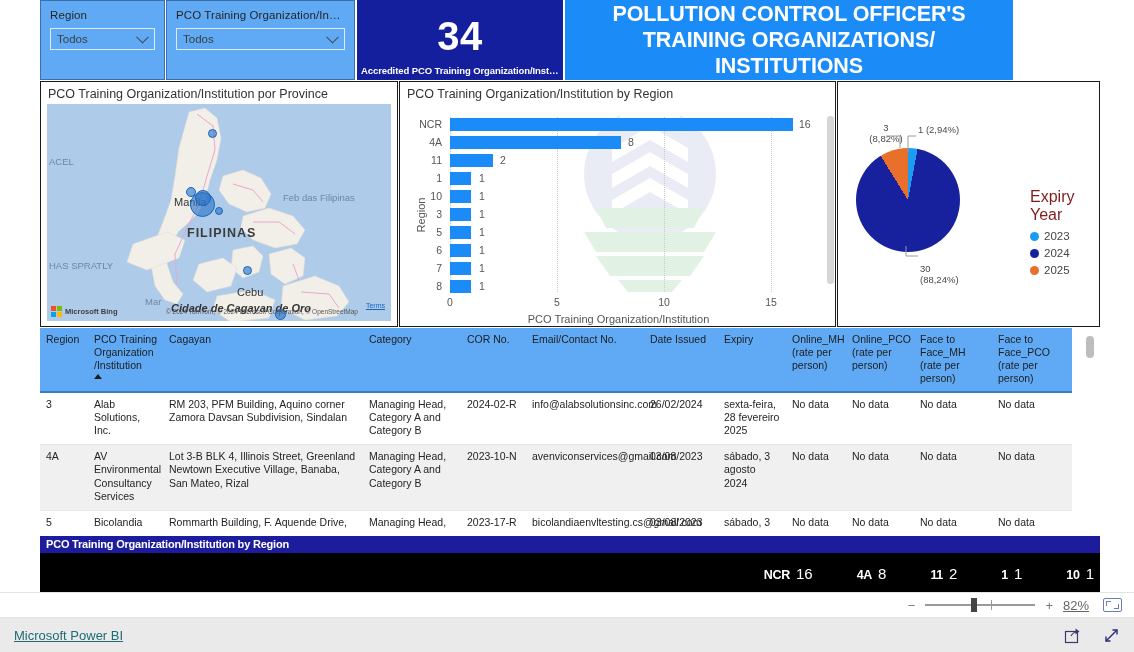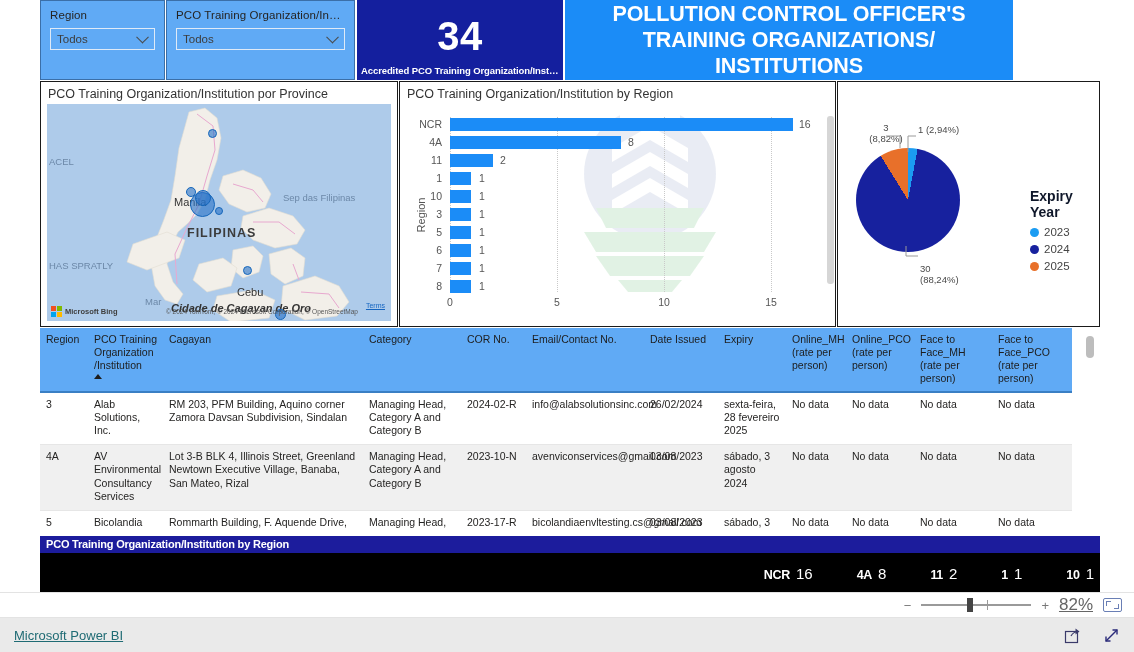--- a/index.html
+++ b/index.html
@@ -136,21 +136,21 @@
     position:absolute; width:7px; background:#d6d6d6; border-radius:3px;
   }
 
   
   .pie-wrap { position:absolute; left:10px; top:40px; width:150px; height:170px; }
   .pie-circle {
     position:absolute; left:8px; top:26px; width:104px; height:104px; border-radius:50%;
   }
   .pie-lbl { position:absolute; font-size:9.5px; color:#4a4a4a; line-height:1.2; }
   .legend { position:absolute; left:182px; top:66px; }
-  .legend-title { font-size:14px; font-weight:700; color:#0f172a; margin-bottom:6px; }
+  .legend-title { font-size:16px; font-weight:400; color:#7f1d1d; margin-bottom:6px; }
   .legend-item { display:flex; align-items:center; gap:5px; margin-bottom:5px; }
   .legend-dot { width:9px; height:9px; border-radius:50%; }
   .legend-text { font-size:11.5px; color:#444; }
 
   
   .tablevis {
     position:absolute; left:0; top:328px; width:1060px; height:203px;
     background:#fff; overflow:hidden;
   }
   table.grid { border-collapse:collapse; width:1032px; table-layout:fixed; }
@@ -197,21 +197,21 @@
     position:absolute; left:0; top:592px; width:1134px; height:26px;
     background:#fff; border-top:1px solid #e3e3e3; border-bottom:1px solid #e3e3e3;
     display:flex; align-items:center; justify-content:flex-end; padding-right:12px; gap:10px;
   }
   .zoom-minus, .zoom-plus { font-size:13px; color:#777; cursor:pointer; line-height:1; }
   .zoom-track { position:relative; width:110px; height:2px; background:#9a9a9a; }
   .zoom-thumb {
     position:absolute; left:46px; top:-6px; width:6px; height:14px; background:#444;
   }
   .zoom-notch { position:absolute; left:66px; top:-4px; width:1px; height:10px; background:#9a9a9a; }
-  .zoom-pct { font-size:17px; color:#666; min-width:30px;text-decoration:underline; }
+  .zoom-pct { font-size:13px; color:#666; min-width:30px;text-decoration:underline; }
   .fitbtn {
     width:19px; height:14px; border:1px solid #6a7fb5; border-radius:2px;
     position:relative;
   }
   .fitbtn::before, .fitbtn::after {
     content:""; position:absolute; width:4px; height:4px;
   }
   .fitbtn::before { left:2px; top:2px; border-left:1.5px solid #6a7fb5; border-top:1.5px solid #6a7fb5; }
   .fitbtn::after  { right:2px; bottom:2px; border-right:1.5px solid #6a7fb5; border-bottom:1.5px solid #6a7fb5; }
 
@@ -286,21 +286,21 @@
           <g fill="none" stroke="#e8a8cf" stroke-width="1">
             <path d="M150 10 L166 22 L168 46 L160 72 L152 100 L140 124 L128 150 L130 180"></path>
             <path d="M186 80 L206 86 L216 98"></path>
             <path d="M206 118 L232 118 L248 130"></path>
             <path d="M246 160 L252 176"></path>
             <path d="M254 188 L282 190 L292 204"></path>
           </g>
         </svg>
 
         <div class="sea-label" style="left:2px; top:52px;">ACEL</div>
-        <div class="sea-label" style="left:236px; top:88px;">Sep das Filipinas</div>
+        <div class="sea-label" style="left:236px; top:88px;">Feb das Filipinas</div>
         <div class="sea-label" style="left:2px; top:156px;">HAS SPRATLY</div>
         <div class="sea-label" style="left:98px; top:192px;">Mar</div>
 
         <div class="country-label" style="left:140px; top:122px;">FILIPINAS</div>
         <div class="city-label" style="left:127px; top:92px;">Manila</div>
         <div class="city-label" style="left:190px; top:182px;">Cebu</div>
         <div class="city-label" style="left:124px; top:198px; font-weight:700;font-style:italic;">Cidade de Cagayan de Oro</div>
 
         <div class="bubble" style="left:161px; top:25px; width:9px; height:9px;"></div>
         <div class="bubble" style="left:139px; top:83px; width:10px; height:10px;"></div>
@@ -387,20 +387,21 @@
           <div class="bar-cat" style="left:8px;  top:176px;">8</div>
           <div class="bar-rect" style="left:50px; top:176px; width:21px;"></div>
           <div class="bar-val" style="left:79px; top:176px;">1</div>
         </div>
 
         <div class="x-tick" style="left:50px;  top:192px;">0</div>
         <div class="x-tick" style="left:157px; top:192px;">5</div>
         <div class="x-tick" style="left:264px; top:192px;">10</div>
         <div class="x-tick" style="left:371px; top:192px;">15</div>
 
+        <div class="x-axis-title">PCO Training Organization/Institution</div>
 
         <div class="vscroll" style="right:3px; top:12px; height:168px;"></div>
       </div>
     </div>
 
     <div class="panel pie">
       <div class="pie-wrap">
         <div class="pie-circle" style="background: conic-gradient(from 0deg, #1b9cf2 0deg 10.6deg, #17219e 10.6deg 328.2deg, #e8702a 328.2deg 360deg);"></div>
 
         <div class="pie-lbl" style="left:18px; top:0px; text-align:center; width:40px;">

